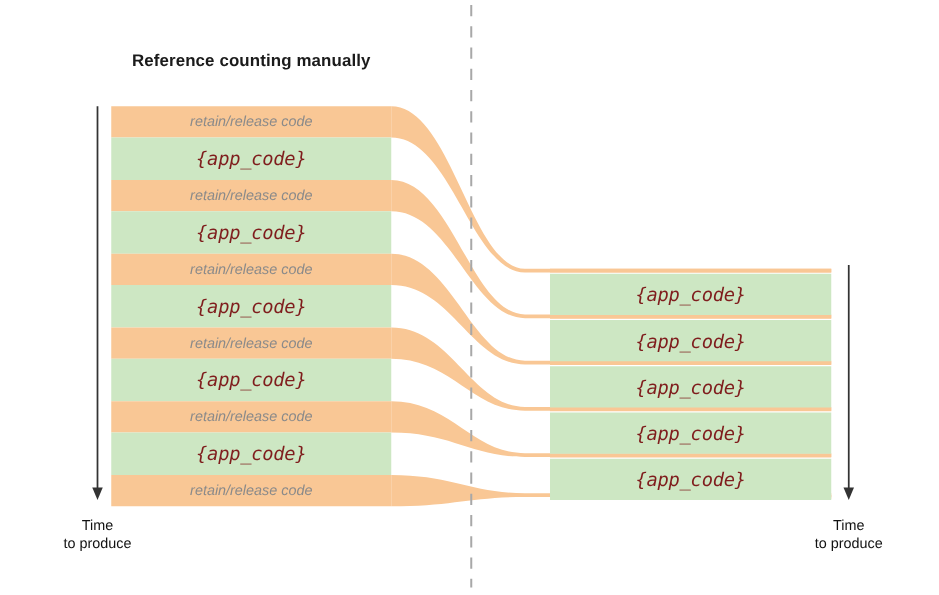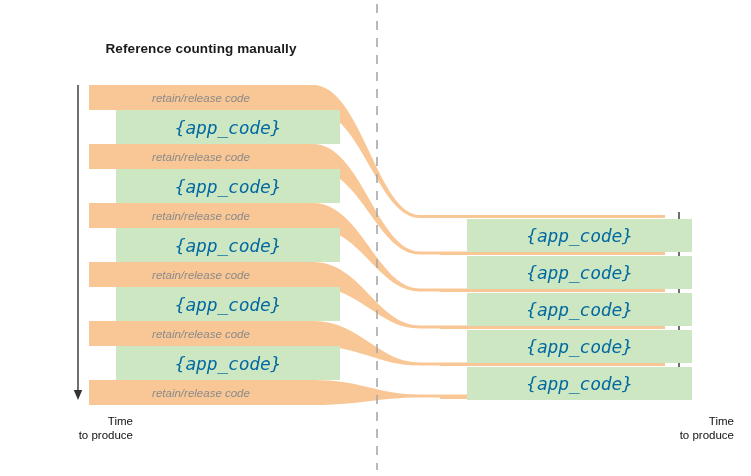--- a/index.html
+++ b/index.html
@@ -47,31 +47,30 @@
   }
   .block.retain {
     font-family: "Liberation Sans", sans-serif;
     font-style: italic;
     font-size: 11.5px;
     color: #8a8a8a;
   }
   .block.app {
     font-family: "DejaVu Sans Mono", monospace;
     font-style: italic;
-    font-size: 18px;
-    color: #0369a1;
+    font-size: 15px;
+    color: #7f1d1d;
     letter-spacing: -0.2px;
-    margin-left: 27px;
   }
   .axis-label {
     position: absolute;
     font-family: "Liberation Sans", sans-serif;
     font-size: 11.5px;
     color: #111111;
-    text-align: right;
+    text-align: center;
     line-height: 14px;
     white-space: nowrap;
   }
 </style>
 </head>
 <body>
 
 <div id="stage">
 
   <svg id="diagram" viewBox="0 0 751 476">

